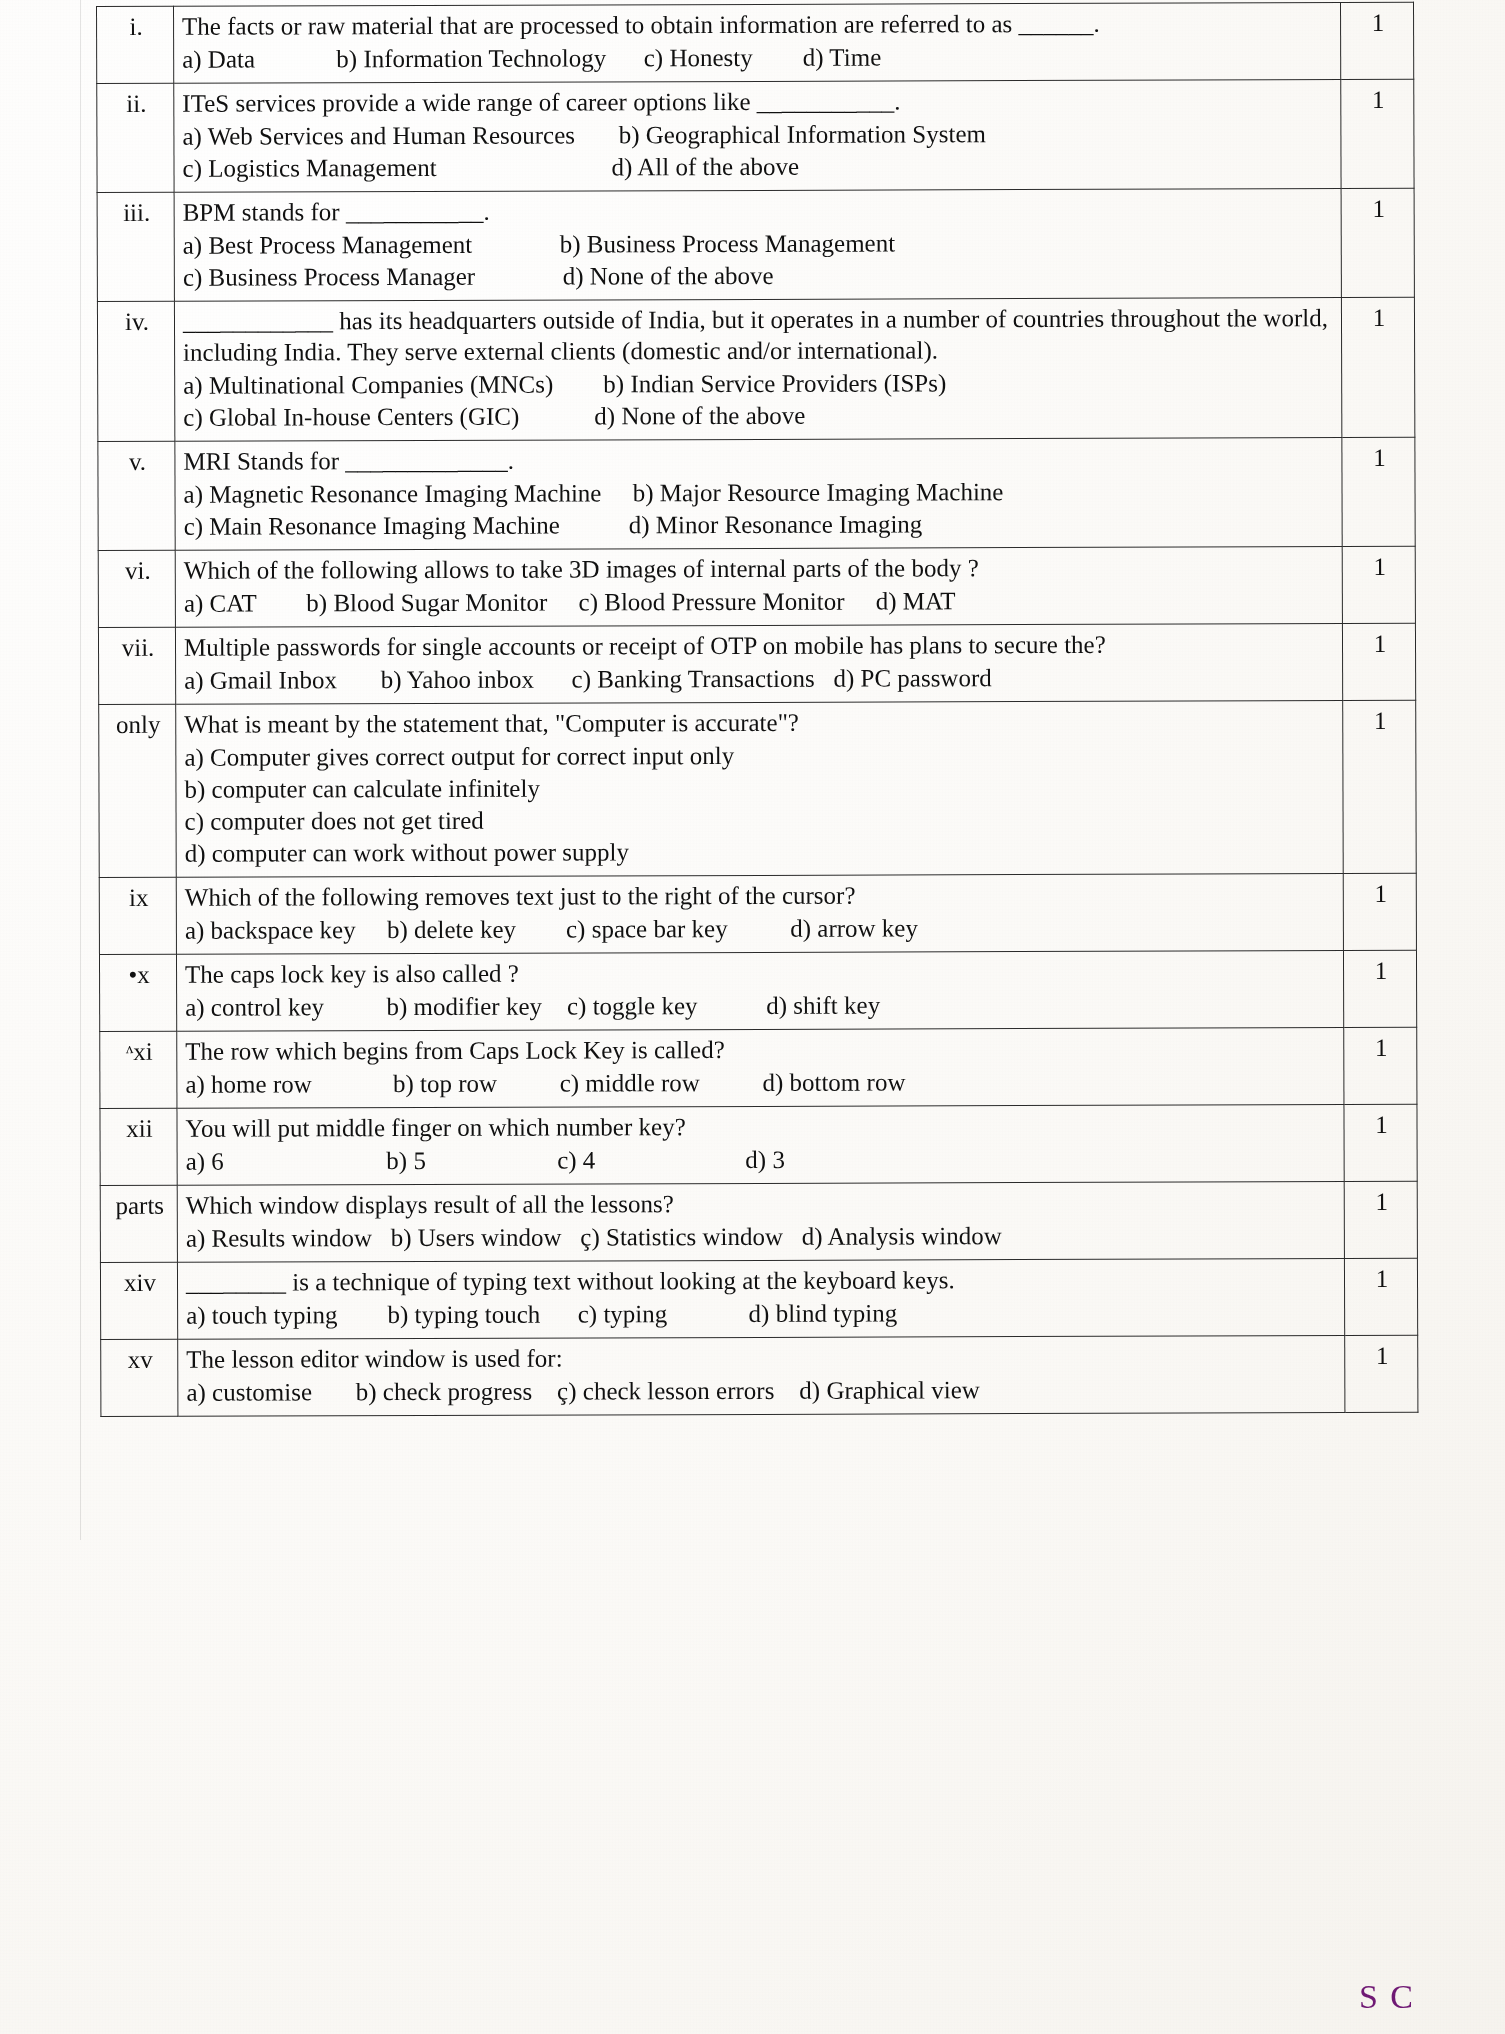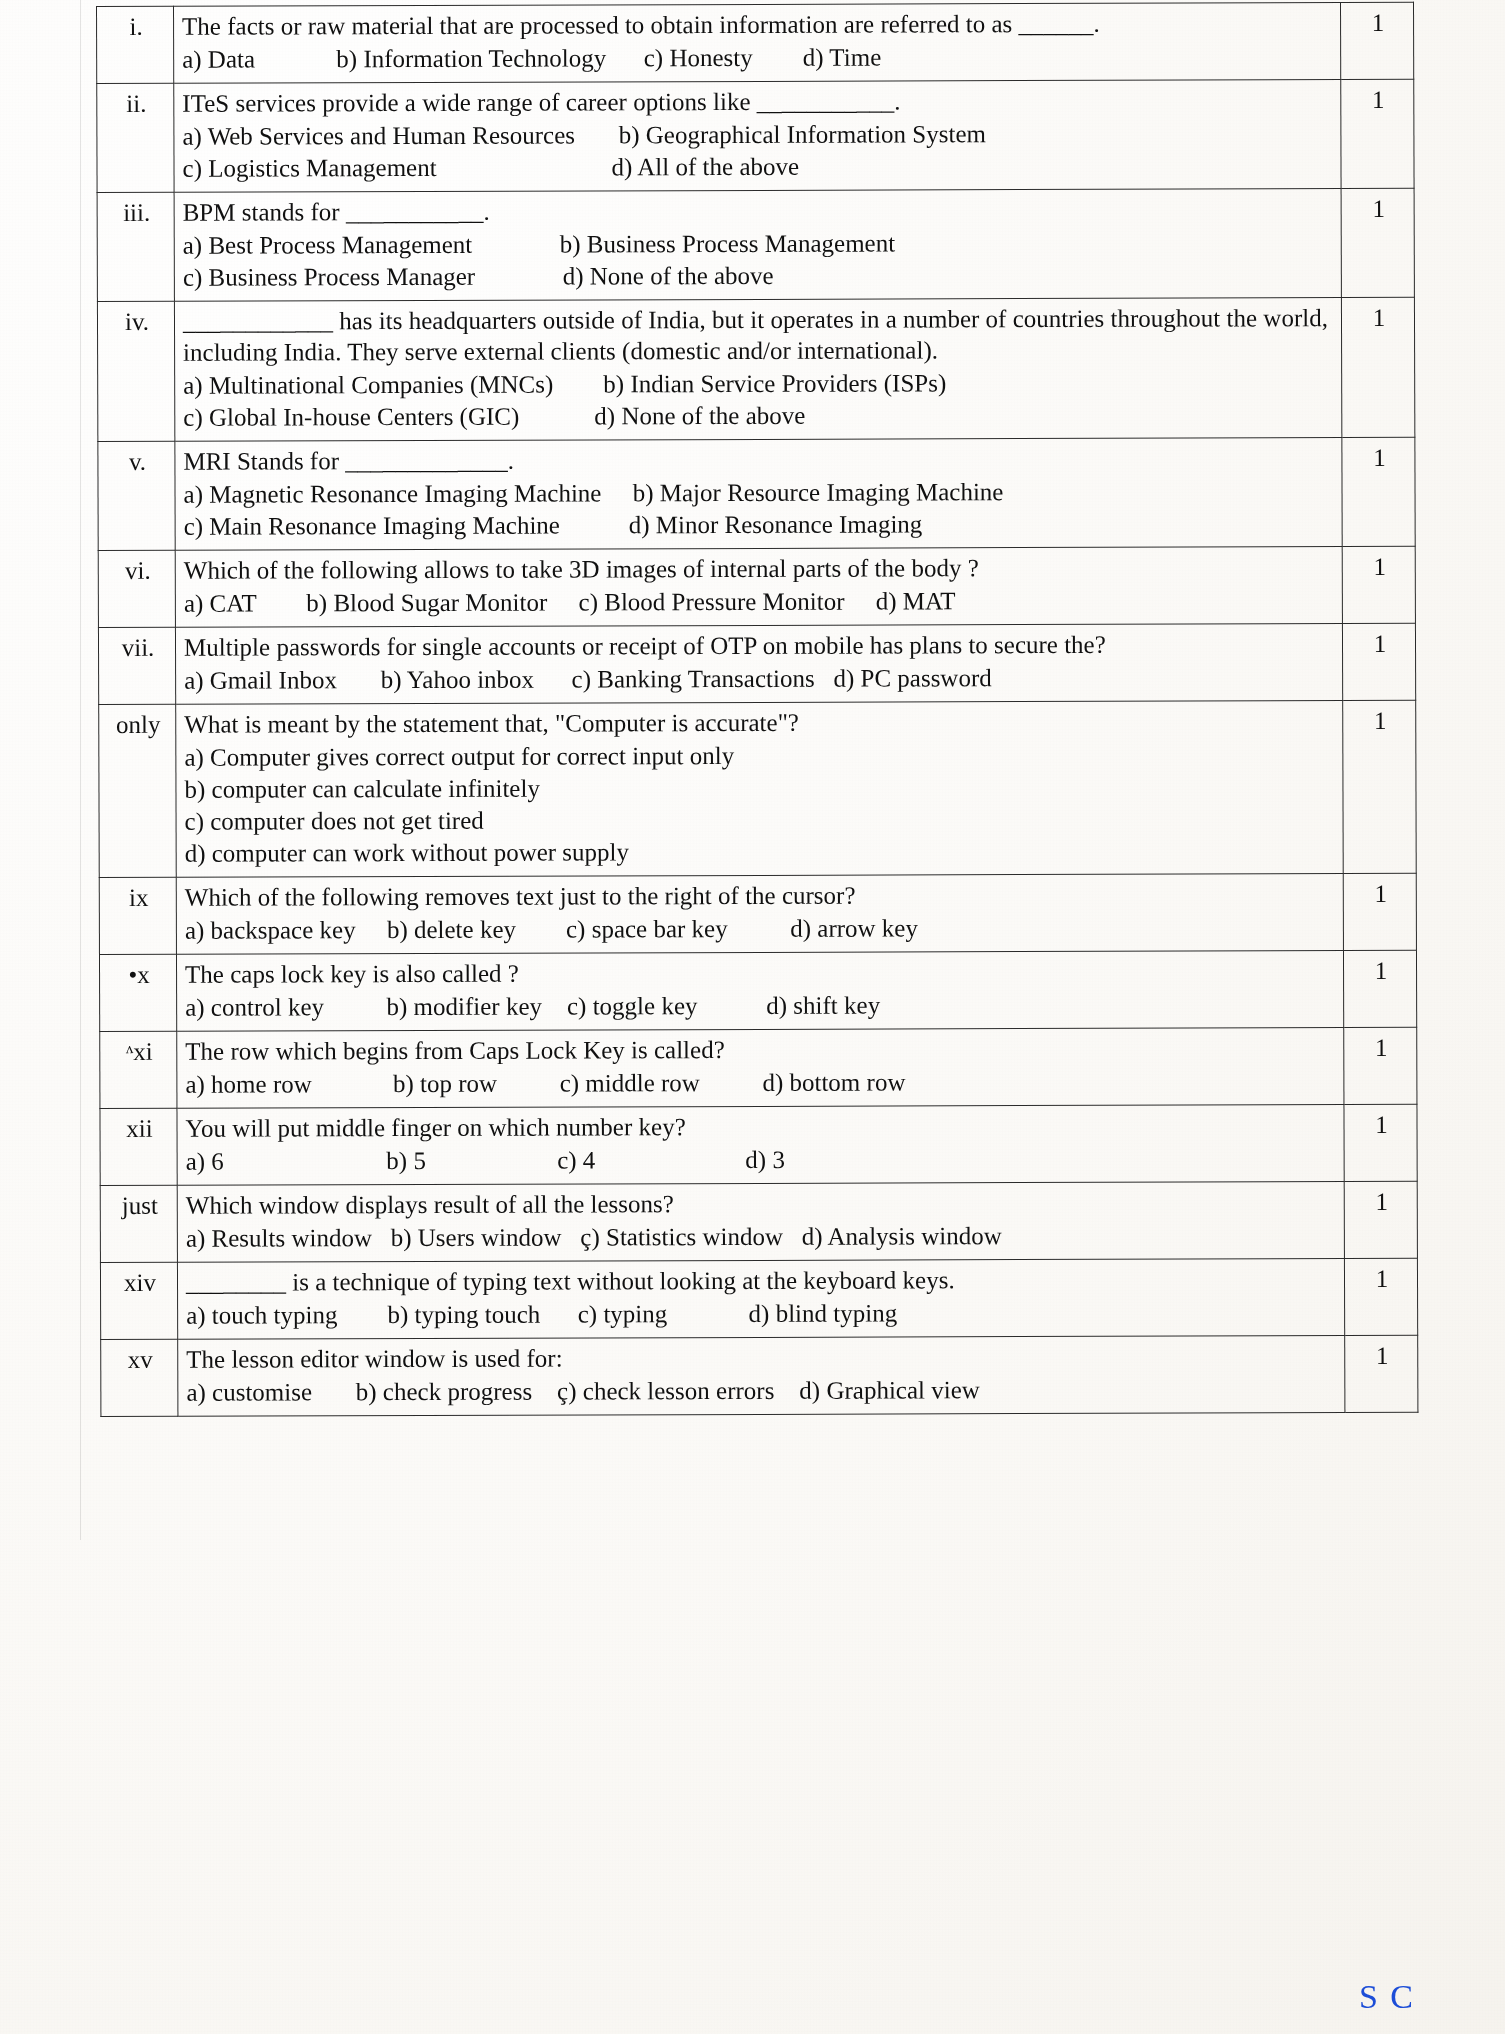--- a/index.html
+++ b/index.html
@@ -79,21 +79,21 @@
   .sheet {
     transform: rotate(-0.18deg);
     transform-origin: top left;
   }
   .footer-mark {
     position: absolute;
     right: 90px;
     bottom: 18px;
     font-size: 34px;
     font-family: "Liberation Serif", serif;
-    color: #1d4ed8;
+    color: #701a75;
     letter-spacing: 2px;
   }
   .left-margin-line {
     position: absolute;
     left: 80px;
     top: 0;
     width: 1px;
     height: 1540px;
     background: rgba(0,0,0,0.10);
   }
@@ -239,21 +239,21 @@
             <td class="num">xii</td>
             <td class="body">
               <span class="stem">You will put middle finger on which number key?</span>
               <span class="opts">
                 <span class="optline">a) 6                          b) 5                     c) 4                        d) 3</span>
               </span>
             </td>
             <td class="marks">1</td>
           </tr>
           <tr>
-            <td class="num">just</td>
+            <td class="num">parts</td>
             <td class="body">
               <span class="stem">Which window displays result of all the lessons?</span>
               <span class="opts">
                 <span class="optline">a) Results window   b) Users window   ç) Statistics window   d) Analysis window</span>
               </span>
             </td>
             <td class="marks">1</td>
           </tr>
           <tr>
             <td class="num">xiv</td>

